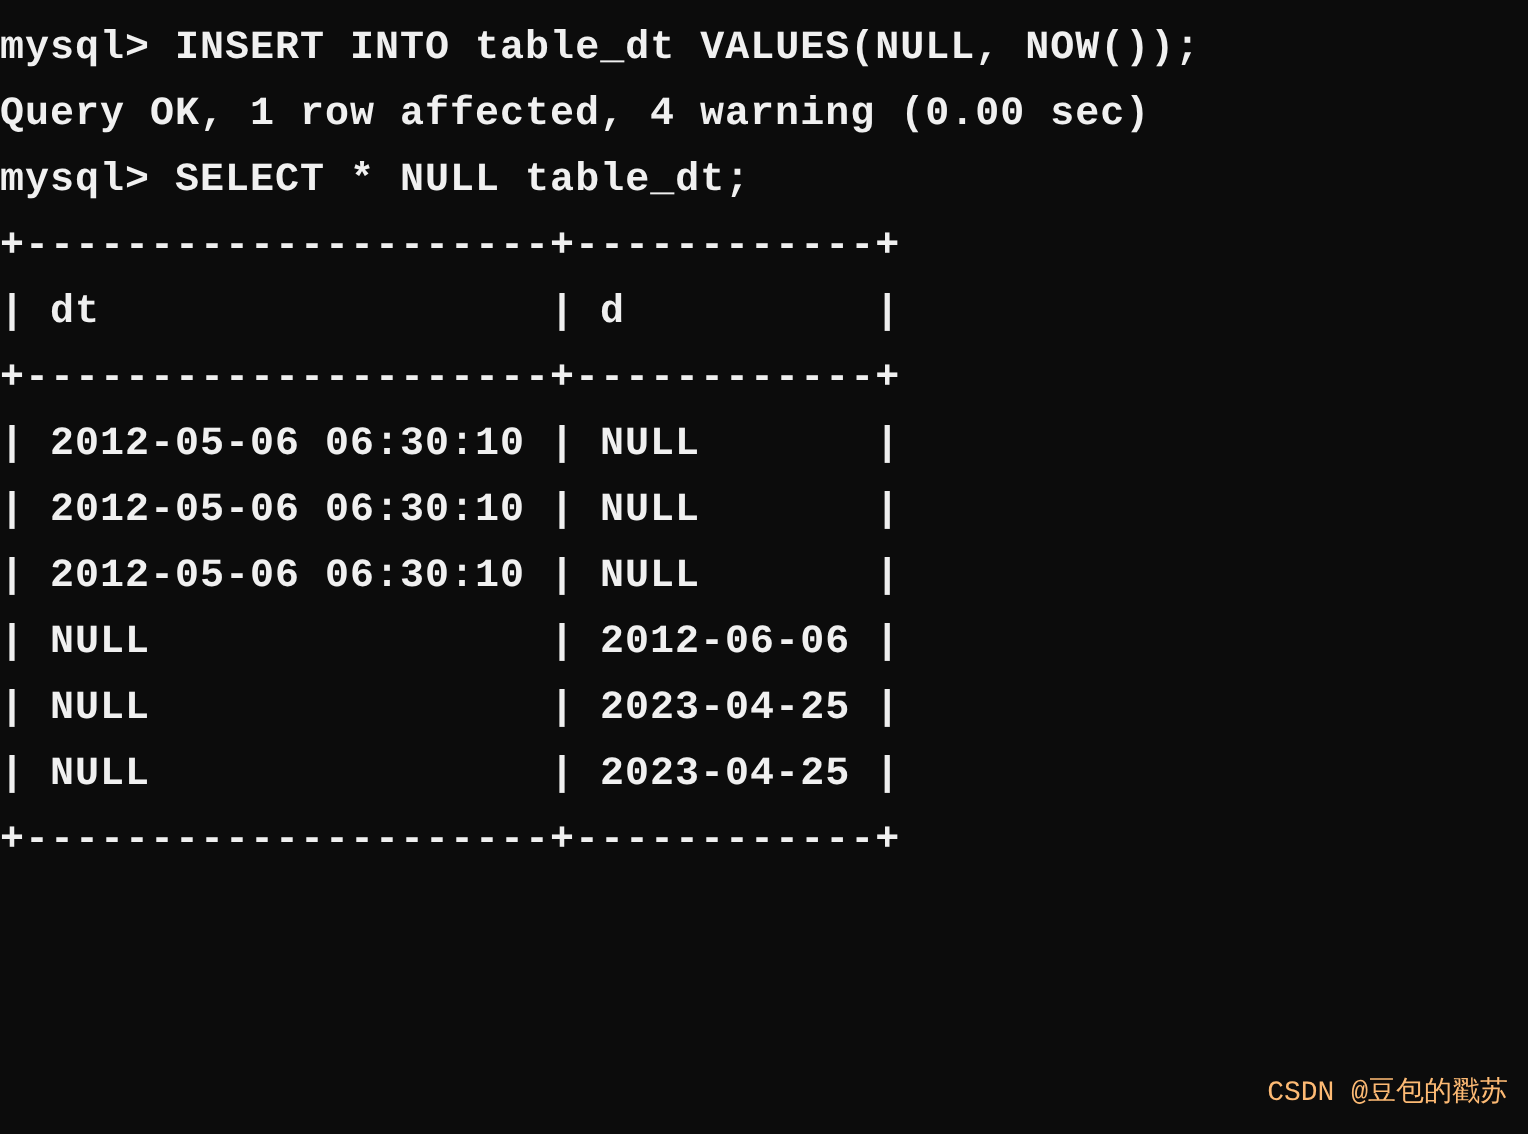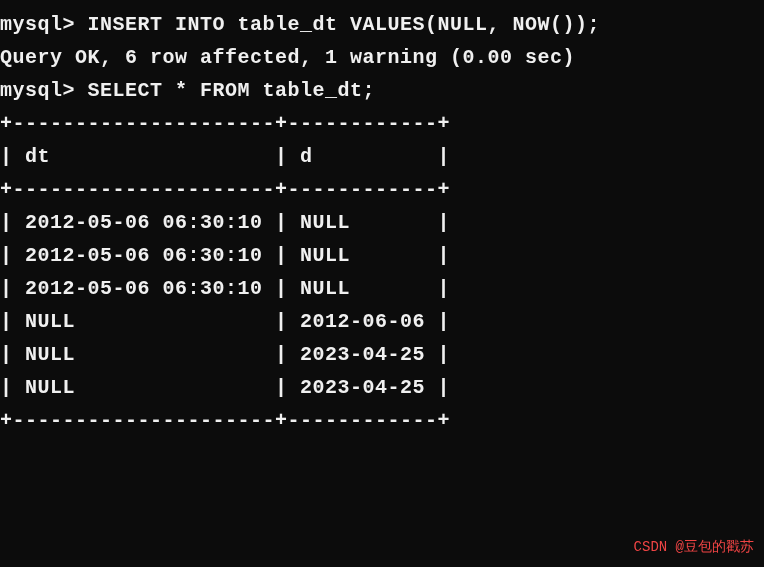--- a/index.html
+++ b/index.html
@@ -21,34 +21,34 @@
       font-weight: bold;
       letter-spacing: 0.5px;
     }
     .line {
       white-space: pre;
     }
     .watermark {
       position: absolute;
       bottom: 8px;
       right: 10px;
-      color: #ef4444;
+      color: #fdba74;
       font-size: 14px;
       font-weight: normal;
       letter-spacing: 0;
     }
   </style>
 </head>
 <body>
 
 <div>
   <div class="line"><span>mysql&gt;</span> <span>INSERT INTO table_dt VALUES(NULL, NOW());</span></div>
-  <div class="line">Query OK, 6 row affected, 1 warning (0.00 sec)</div>
+  <div class="line">Query OK, 1 row affected, 4 warning (0.00 sec)</div>
   <div class="line"></div>
-  <div class="line"><span>mysql&gt;</span> <span>SELECT * FROM table_dt;</span></div>
+  <div class="line"><span>mysql&gt;</span> <span>SELECT * NULL table_dt;</span></div>
   <div class="line">+---------------------+------------+</div>
   <div class="line">| dt                  | d          |</div>
   <div class="line">+---------------------+------------+</div>
   <div class="line">| 2012-05-06 06:30:10 | NULL       |</div>
   <div class="line">| 2012-05-06 06:30:10 | NULL       |</div>
   <div class="line">| 2012-05-06 06:30:10 | NULL       |</div>
   <div class="line">| NULL                | 2012-06-06 |</div>
   <div class="line">| NULL                | 2023-04-25 |</div>
   <div class="line">| NULL                | 2023-04-25 |</div>
   <div class="line">+---------------------+------------+</div>

